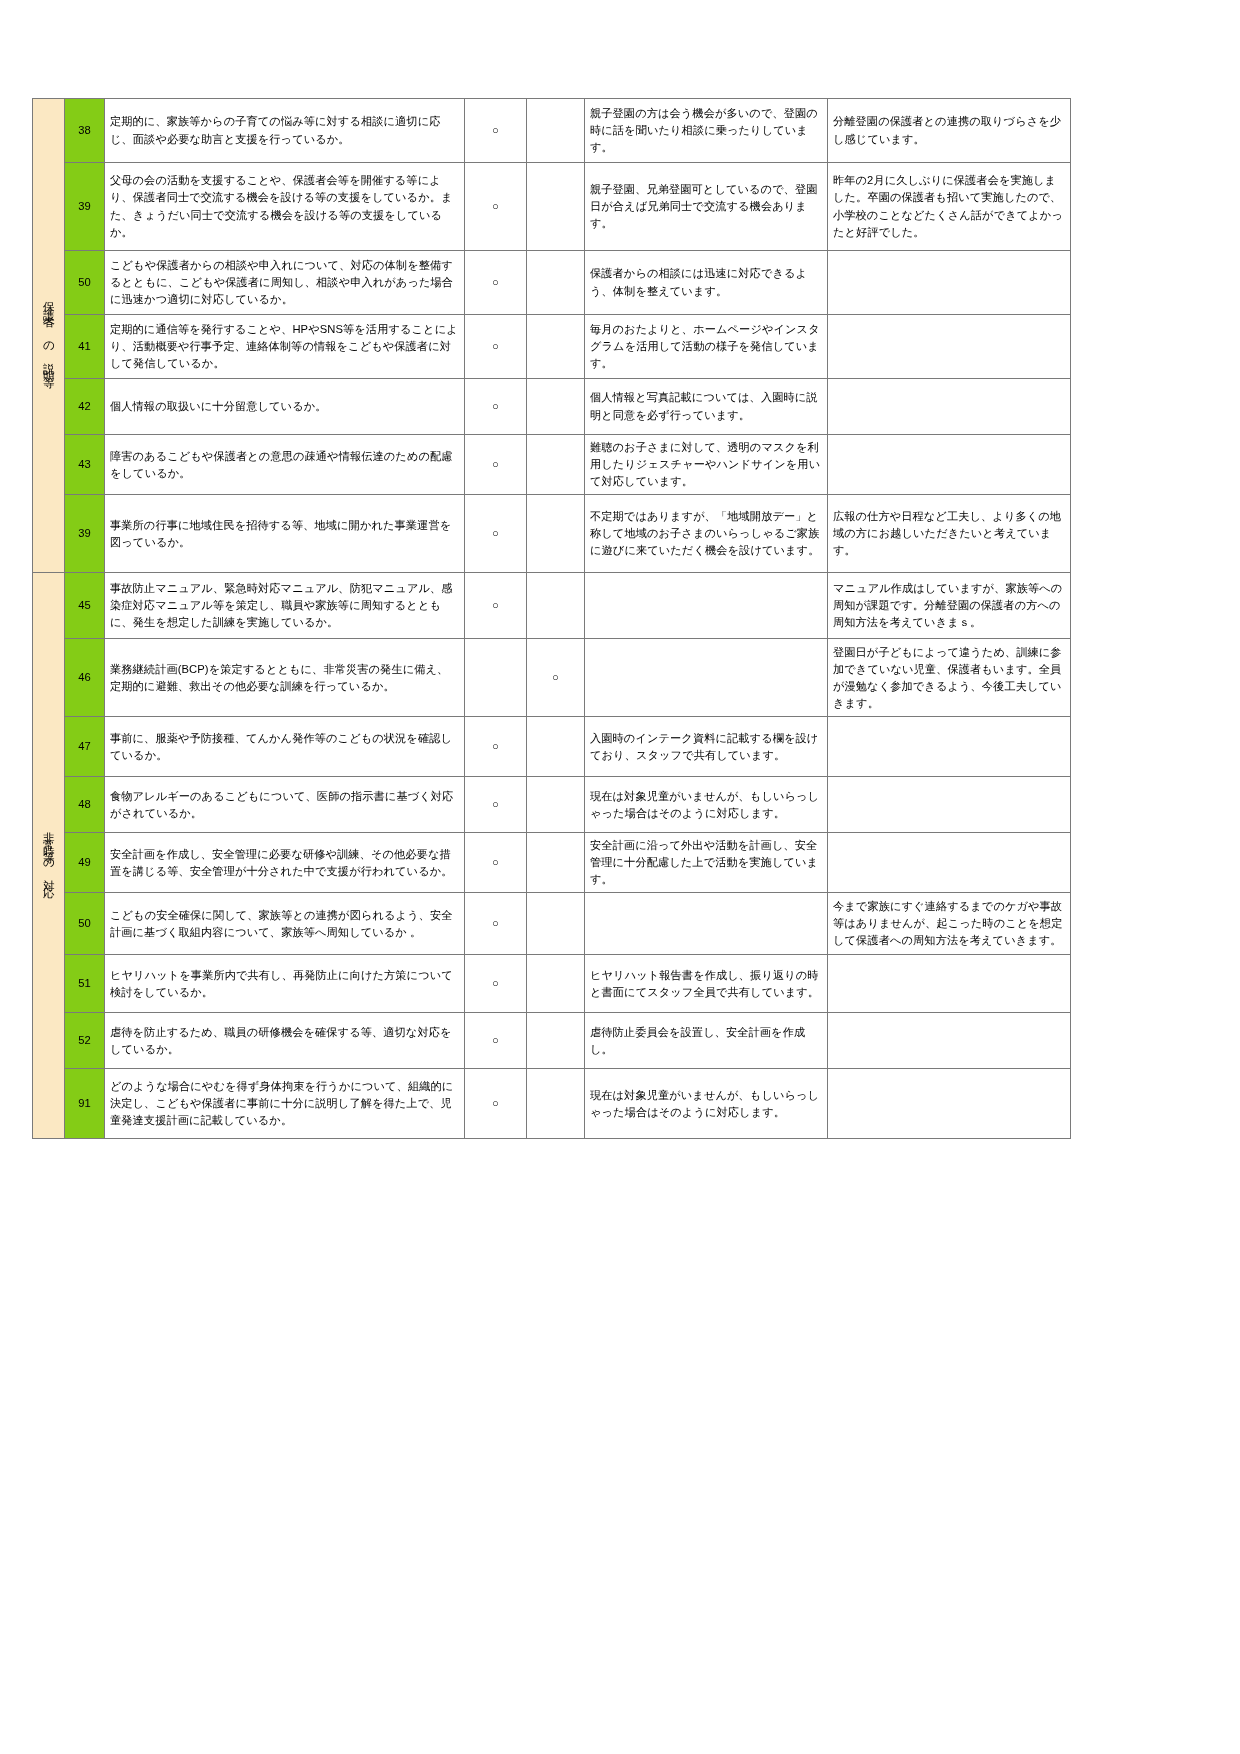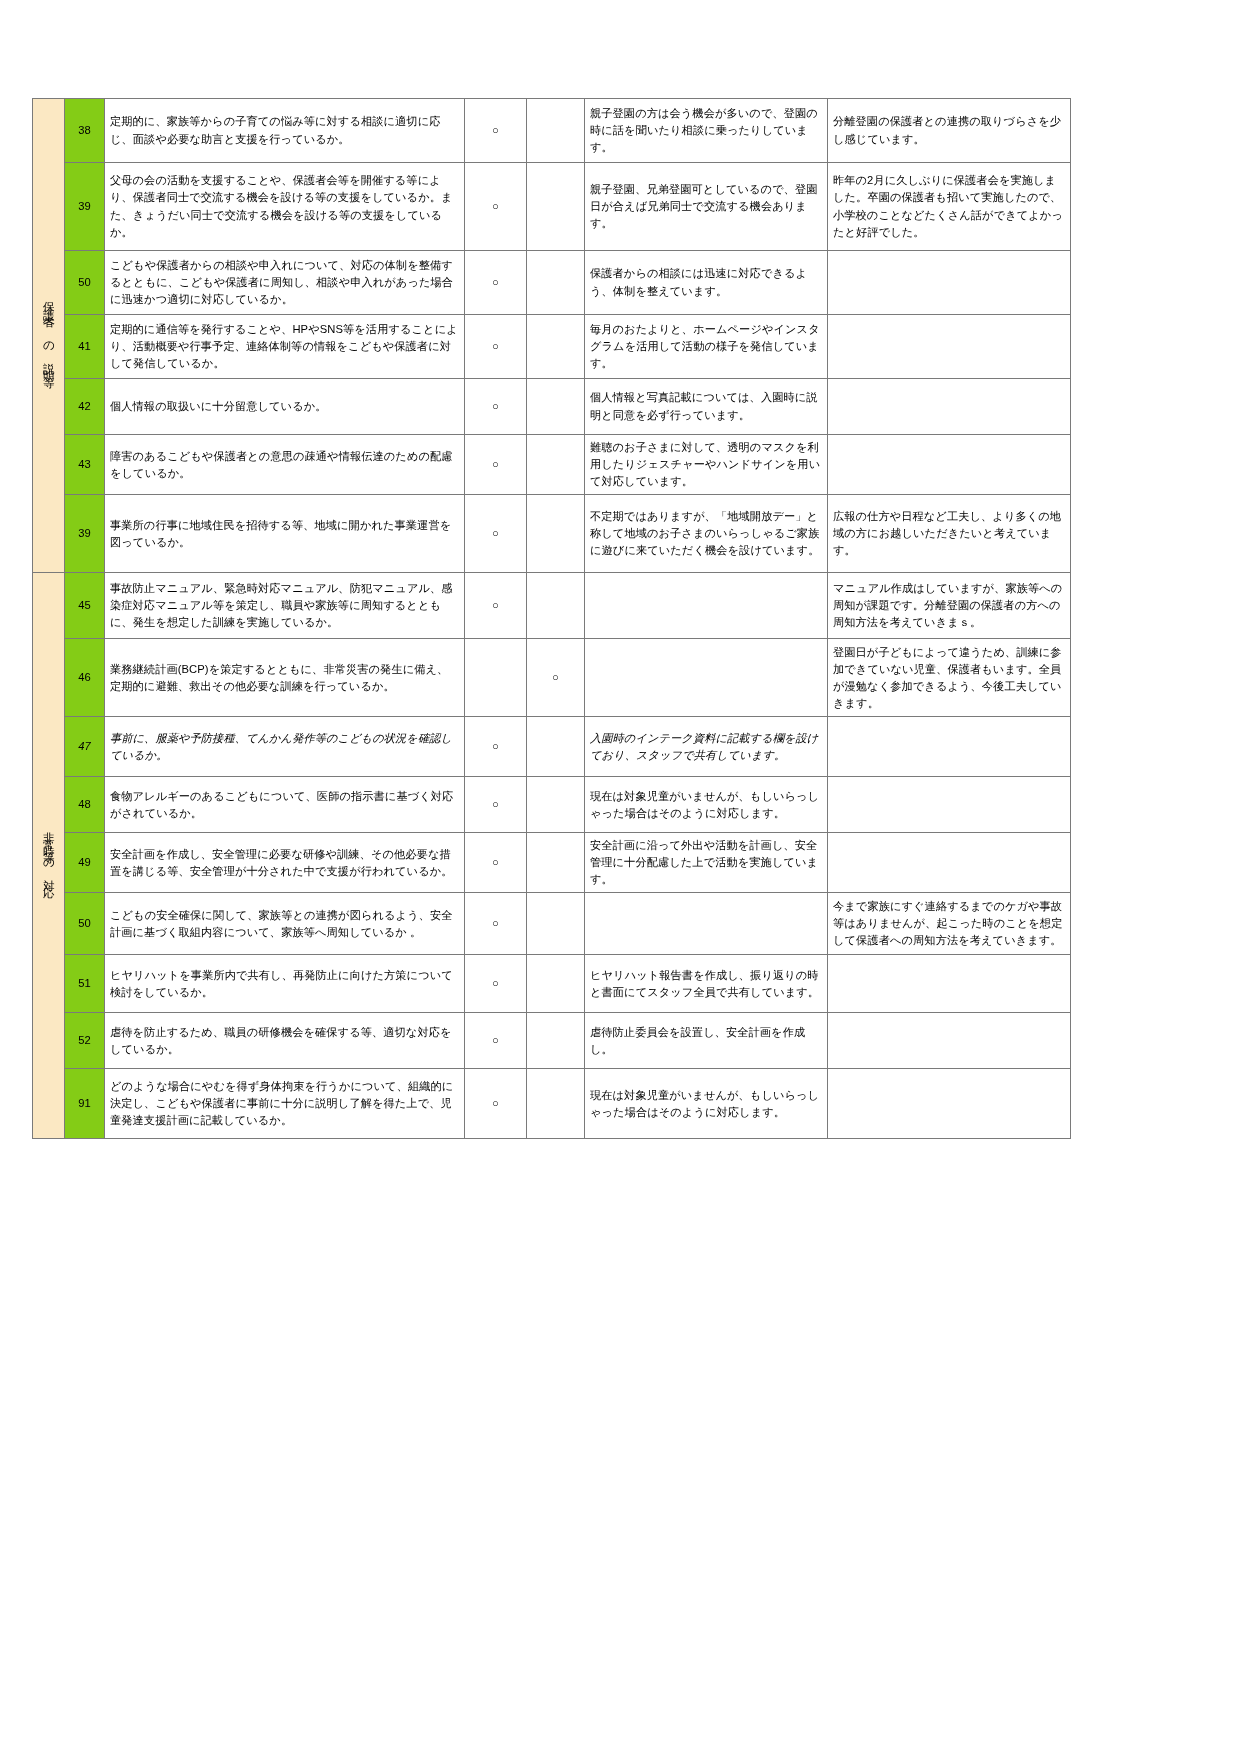--- a/index.html
+++ b/index.html
@@ -172,21 +172,21 @@
           <td class="task">マニュアル作成はしていますが、家族等への周知が課題です。分離登園の保護者の方への周知方法を考えていきまｓ。</td>
         </tr>
         <tr style="height: 78px;">
           <td class="no">46</td>
           <td class="item">業務継続計画(BCP)を策定するとともに、非常災害の発生に備え、定期的に避難、救出その他必要な訓練を行っているか。</td>
           <td class="mark"></td>
           <td class="mark">○</td>
           <td class="cmt"></td>
           <td class="task">登園日が子どもによって違うため、訓練に参加できていない児童、保護者もいます。全員が漫勉なく参加できるよう、今後工夫していきます。</td>
         </tr>
-        <tr style="height: 60px; font-style: italic;">
+        <tr style="height: 60px;">
           <td class="no">47</td>
           <td class="item">事前に、服薬や予防接種、てんかん発作等のこどもの状況を確認しているか。</td>
           <td class="mark">○</td>
           <td class="mark"></td>
           <td class="cmt">入園時のインテーク資料に記載する欄を設けており、スタッフで共有しています。</td>
           <td class="task"></td>
         </tr>
         <tr style="height: 56px; padding-left: 35px;">
           <td class="no">48</td>
           <td class="item">食物アレルギーのあるこどもについて、医師の指示書に基づく対応がされているか。</td>

